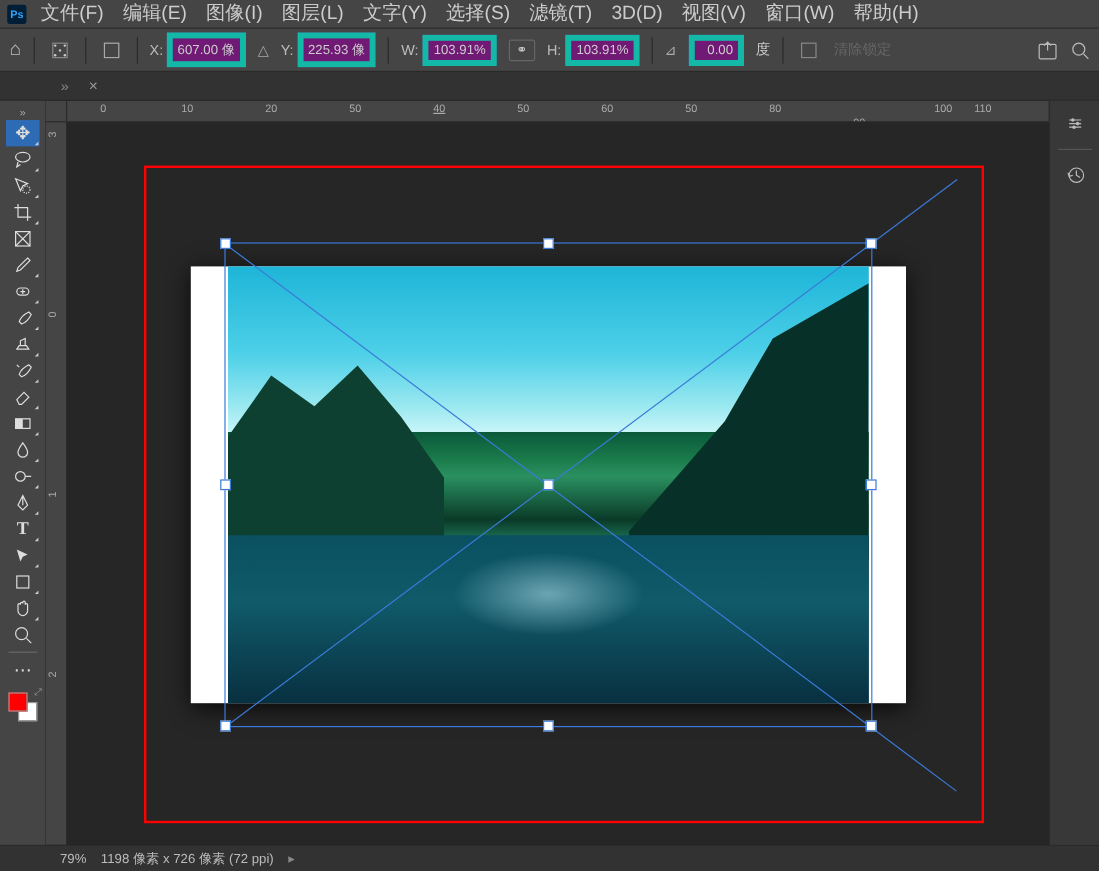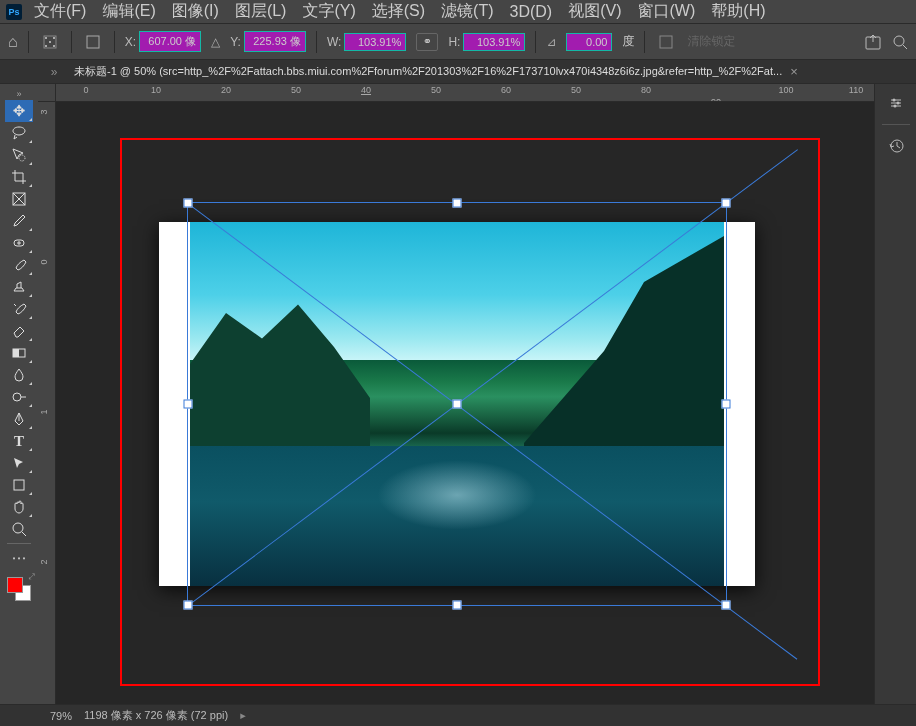--- a/index.html
+++ b/index.html
@@ -9,21 +9,21 @@
 .menubar { height:24px; background:#454545; display:flex; align-items:center; padding:0 6px; gap:8px; border-bottom:1px solid #2a2a2a;}
 .ps-logo { width:16px; height:16px; background:#001e36; color:#31a8ff; font-weight:bold; font-size:9px; display:flex; align-items:center; justify-content:center; border-radius:2px; }
 .menubar .mi { padding:2px 4px; cursor:pointer; font-size:16px; }
 
 
 .optbar { height:36px; background:#454545; display:flex; align-items:center; padding:0 8px; gap:10px; border-bottom:1px solid #2a2a2a; }
 .optbar .home { color:#bbb; font-size:16px; }
 .optbar .sep { width:1px; height:22px; background:#2a2a2a; }
 .optbar .field { display:flex; align-items:center; gap:3px; }
 .optbar .lbl { color:#bbb; }
-.optbar .val { background:#a21caf; border:1px solid #14b8a6; padding:2px 4px; min-width:62px; text-align:right; font-size:11px;}
+.optbar .val { background:#701a75; border:5px solid #14b8a6; padding:2px 4px; min-width:62px; text-align:right; font-size:11px;}
 .optbar .iconbtn { width:22px; height:22px; display:flex; align-items:center; justify-content:center; border:1px solid transparent; }
 .linkbtn{border:1px solid #666;width:22px;height:18px;display:flex;align-items:center;justify-content:center;font-size:11px;border-radius:2px;}
 .optbar .right { margin-left:auto; display:flex; align-items:center; gap:10px; }
 .share-icon{font-size:16px;}
 
 
 .tabbar { height:24px; background:#323232; display:flex; align-items:center; padding-left:44px; border-bottom:1px solid #2a2a2a;}
 .tabbar .doc-tab { background:#323232; padding:3px 10px; display:flex; align-items:center; gap:8px; max-width:840px; font-size:11px; color:#ddd;}
 .tabbar .close { font-size:13px; color:#999; cursor:pointer;}
 .arrows{width:20px;color:#888;display:flex;align-items:center;justify-content:center;}
@@ -163,21 +163,20 @@
           <circle cx="7" cy="7" r="5" fill="none" stroke="#bbb"></circle>
           <line x1="11" y1="11" x2="15" y2="15" stroke="#bbb"></line>
         </svg>
     </span>
   </div>
 </div>
 
 <div class="tabbar">
   <div class="arrows">»</div>
   <div class="doc-tab">
-    <span>未标题-1 @ 50% (src=http_%2F%2Fattach.bbs.miui.com%2Fforum%2F201303%2F16%2F173710lvx470i4348z6i6z.jpg&amp;refer=http_%2F%2Fat...</span>
     <span class="close">×</span>
   </div>
 </div>
 
 <div class="main">
 
   <div class="toolcol">
     <div class="expand">»</div>
     <div class="tool sel">✥<span class="tri"></span></div>
     <div class="tool">
@@ -313,21 +312,21 @@
           <div class="num" style="left: 100px;">10</div>
           <div class="num" style="left: 170px;">20</div>
           <div class="num" style="left: 240px;">50</div>
           <div class="num" style="left: 310px; text-decoration: underline;">40</div>
           <div class="num" style="left: 380px;">50</div>
           <div class="num" style="left: 450px;">60</div>
           <div class="num" style="left: 520px;">50</div>
           <div class="num" style="left: 590px;">80</div>
           <div class="num" style="left: 660px; margin-top: 12px;">90</div>
           <div class="num" style="left: 730px;">100</div>
-          <div class="num" style="left: 800px;">110</div>
+          <div class="num" style="left: 763px;">110</div>
         </div>
     </div>
     <div class="ruler-v" id="vticks">
         <div class="num" style="top: 10px;">3</div>
         <div class="num" style="top: 160px;">0</div>
         <div class="num" style="top: 310px;">1</div>
         <div class="num" style="top: 460px;">2</div>
       </div>
 
     <div class="art">

